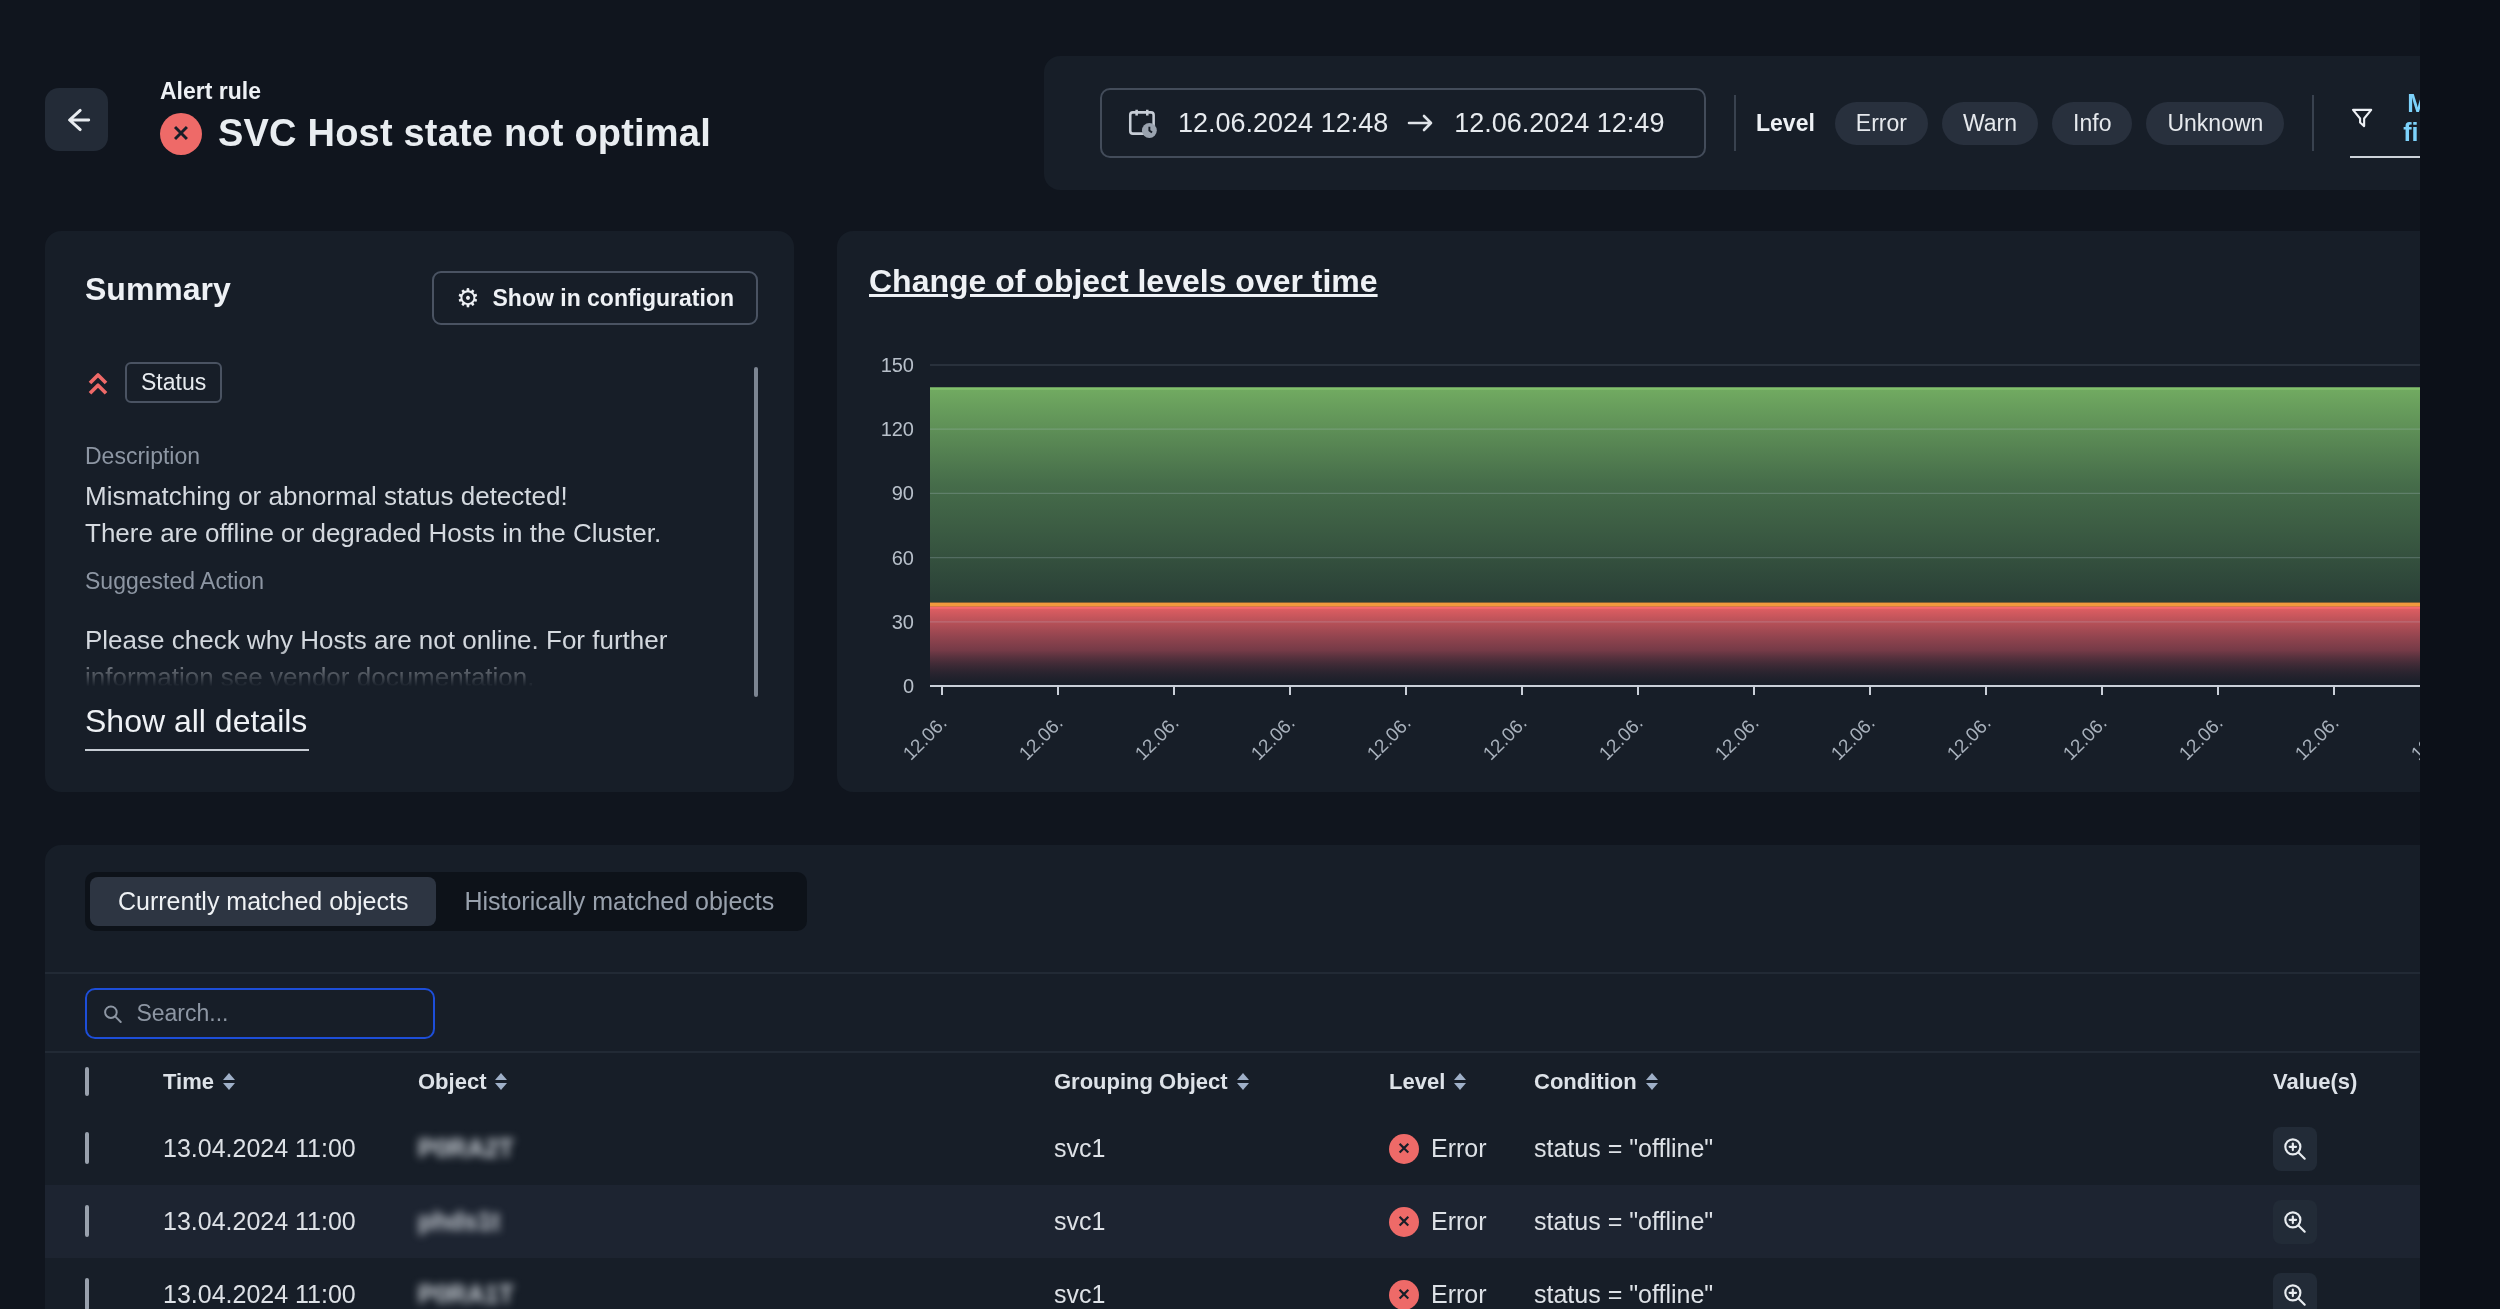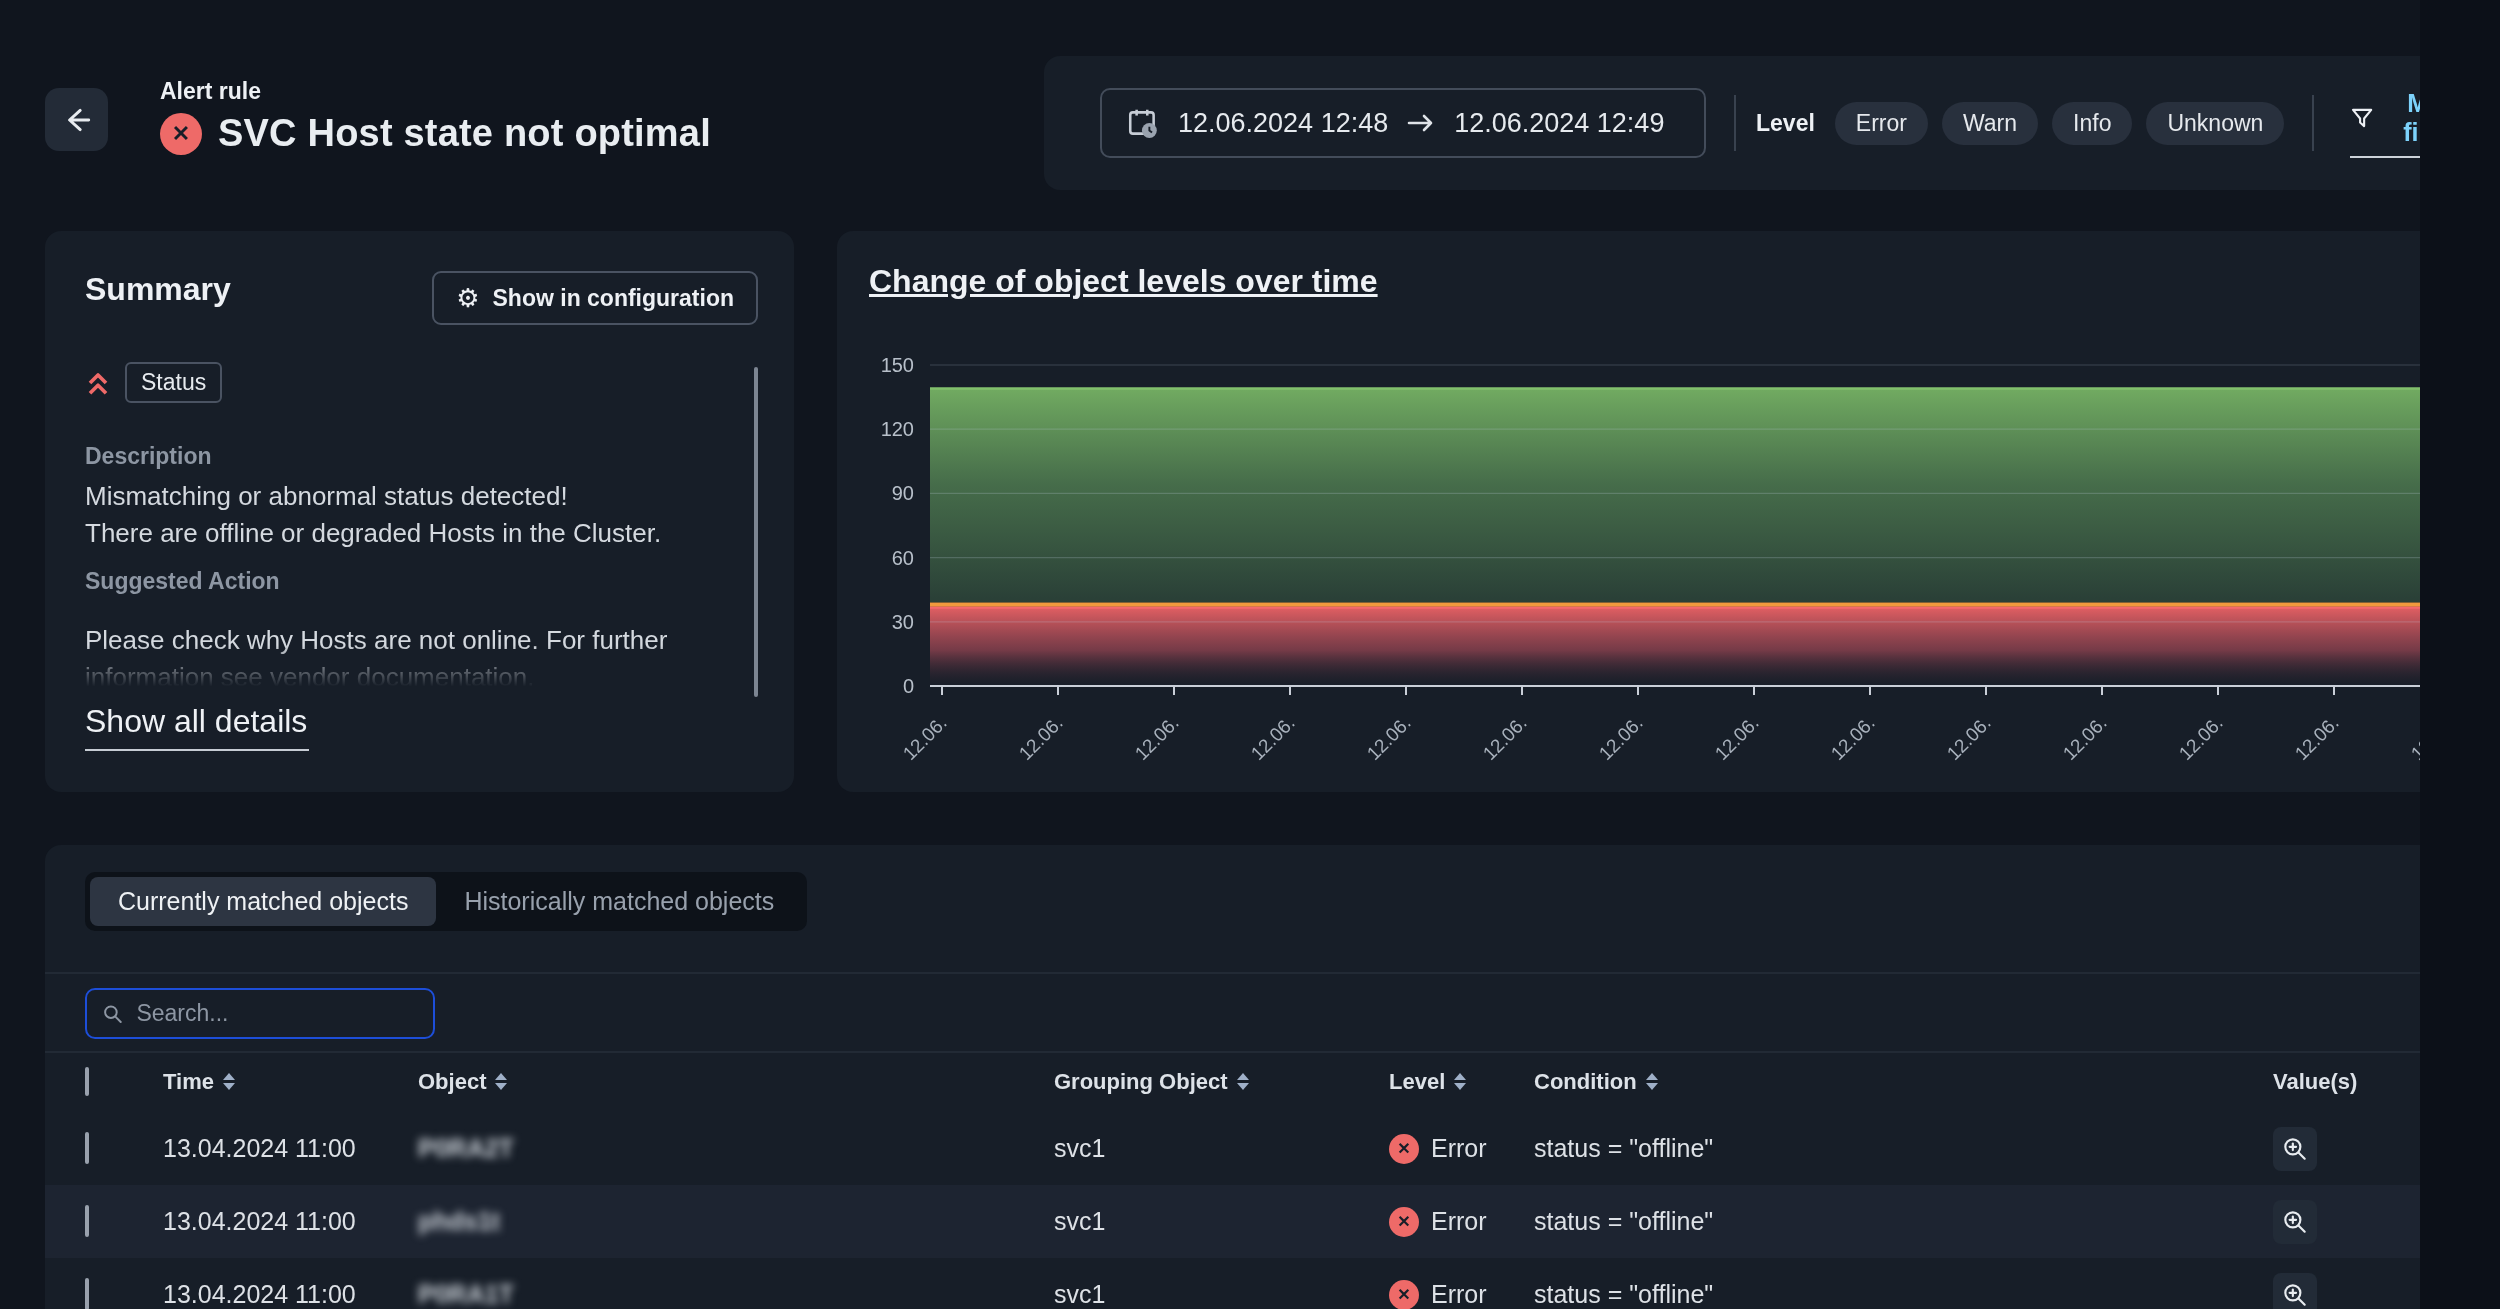--- a/index.html
+++ b/index.html
@@ -45,21 +45,21 @@
   h2 { font-size:32px; font-weight:bold; color:#eef1f5; }
   .config-btn { display:flex; align-items:center; gap:13px; height:54px; padding:0 22px;
     background:transparent; border:2px solid #4a5362; border-radius:9px; color:#eef1f5;
     font-size:23px; font-weight:bold; font-family:inherit; cursor:pointer; }
   .gear-glyph { font-family:"DejaVu Sans", sans-serif; font-size:26px; font-weight:normal; line-height:1; }
   .status-row { position:absolute; left:40px; top:131px; display:flex; align-items:center; gap:14px; }
   .status-chip { border:2px solid #4a5362; border-radius:6px; padding:5px 14px;
     font-size:23px; color:#e6eaee; }
   
   #summary-panel .content-box { position:absolute; left:40px; top:196px; width:648px; height:264px; overflow:hidden; }
-  .field-label { font-size:23px; font-weight:bold; color:#8d96a3; }
+  .field-label { font-size:23px; font-weight:normal; color:#8d96a3; }
   .field-text { font-size:26px; color:#d4d9df; line-height:37px; }
   .content-box .lbl1 { position:absolute; top:16px; }
   .content-box .txt1 { position:absolute; top:51px; }
   .content-box .lbl2 { position:absolute; top:141px; }
   .content-box .txt2 { position:absolute; top:195px; }
   .content-box::after { content:""; position:absolute; left:0; right:0; bottom:0; height:46px;
     background:linear-gradient(to bottom, rgba(23,30,40,0), #171e28 90%); }
   .summary-scrollbar { position:absolute; right:36px; top:136px; width:4px; height:330px;
     background:#7c8592; border-radius:2px; cursor:grab; }
   .show-details { position:absolute; left:40px; top:472px; font-size:32px; font-weight:normal;

